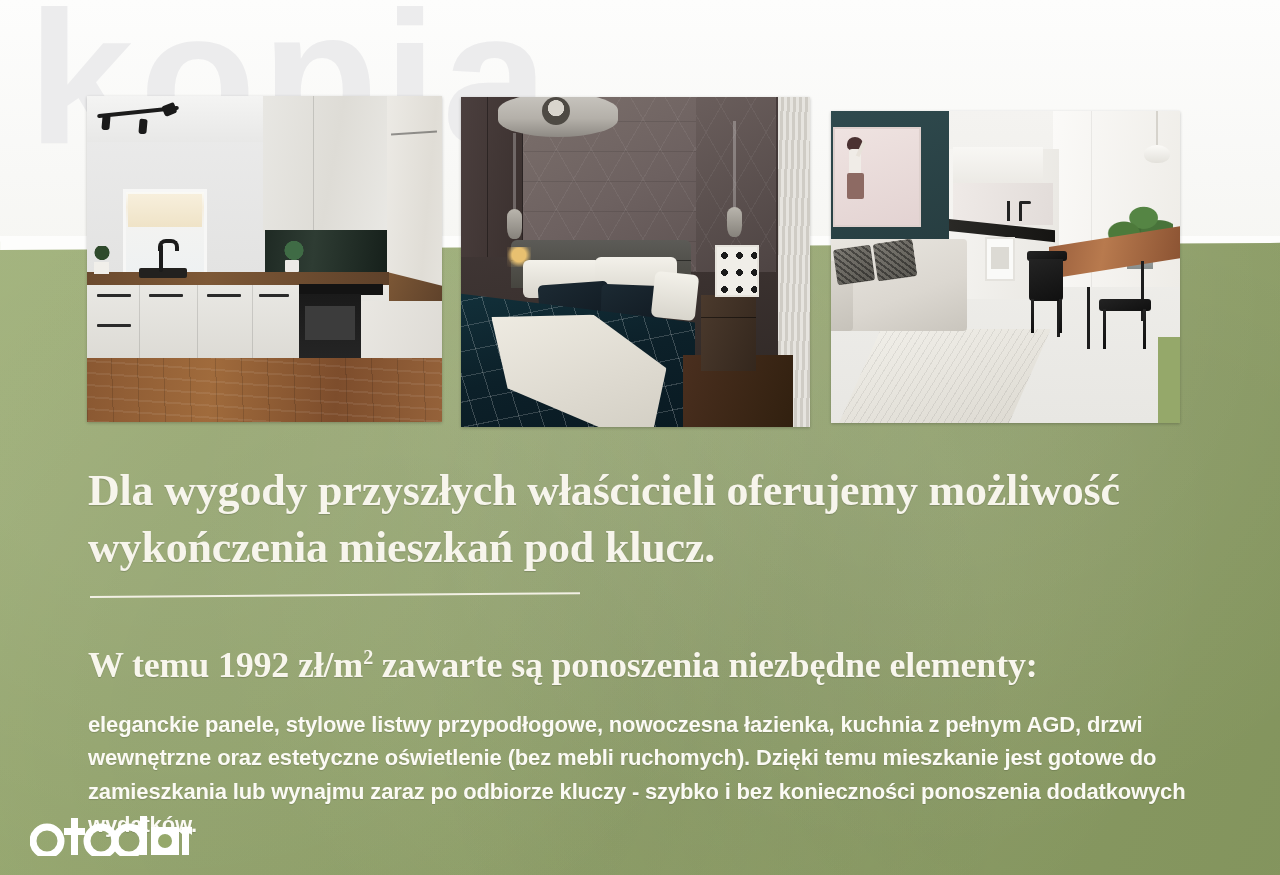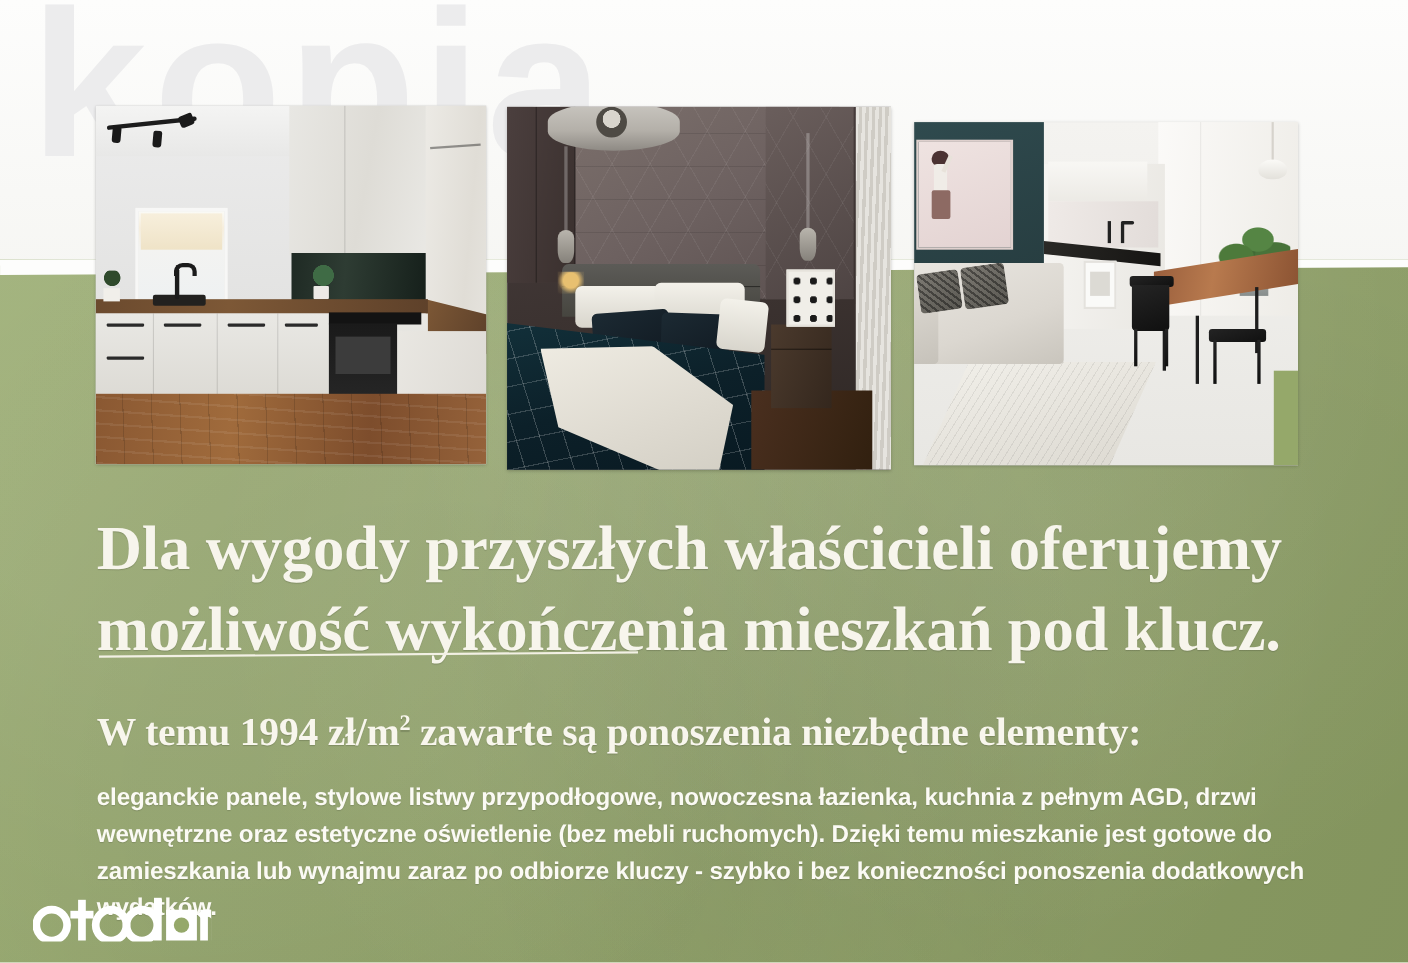--- a/index.html
+++ b/index.html
@@ -253,21 +253,21 @@
   .l-vase   { position:absolute; left:296px; top:128px; width:26px; height:30px;
               background:linear-gradient(180deg,rgba(140,150,150,.55),rgba(90,100,100,.7)); }
   .l-greencorner{position:absolute; right:0; bottom:0; width:22px; height:86px; background:#95a86a; }
 
   
   .headline {
     position:absolute;
     left:88px; top:462px;
     width:1105px;
     font-family:"Liberation Serif", serif;
-    font-size:57px;
+    font-size:44px;
     font-weight:700;
     line-height:1.30;
     color:#f7f5ec;
     letter-spacing:-0.2px;
     text-shadow:0 1px 1px rgba(0,0,0,.16);
   }
 
   
   .divider {
     position:absolute;
@@ -443,21 +443,21 @@
       <div class="l-chair" style="left:272px; top:198px; width:3px; height:40px;"></div>
       <div class="l-chair" style="left:312px; top:198px; width:3px; height:40px;"></div>
       <div class="l-greencorner"></div>
     </div>
   </div>
 
   <div class="headline">Dla wygody przyszłych właścicieli oferujemy możliwość wykończenia mieszkań pod klucz.</div>
 
   <div class="divider"></div>
 
-  <div class="price-heading"><span>W temu </span><span>1994</span><span> zł/m</span><sup>2</sup><span> zawarte są ponoszenia niezbędne elementy:</span></div>
+  <div class="price-heading"><span>W temu </span><span>1992</span><span> zł/m</span><sup>2</sup><span> zawarte są ponoszenia niezbędne elementy:</span></div>
 
   <div class="body-copy">
     <p>eleganckie panele, stylowe listwy przypodłogowe, nowoczesna łazienka, kuchnia z pełnym AGD, drzwi wewnętrzne oraz estetyczne oświetlenie (bez mebli ruchomych). Dzięki temu mieszkanie jest gotowe do zamieszkania lub wynajmu zaraz po odbiorze kluczy - szybko i bez konieczności ponoszenia dodatkowych wydatków.</p>
   </div>
 
   <div class="logo">
     <svg width="162" height="40" viewBox="0 0 162 40">
 
       <circle cx="17" cy="25" r="14" fill="none" stroke="#ffffff" stroke-width="7"></circle>
 

